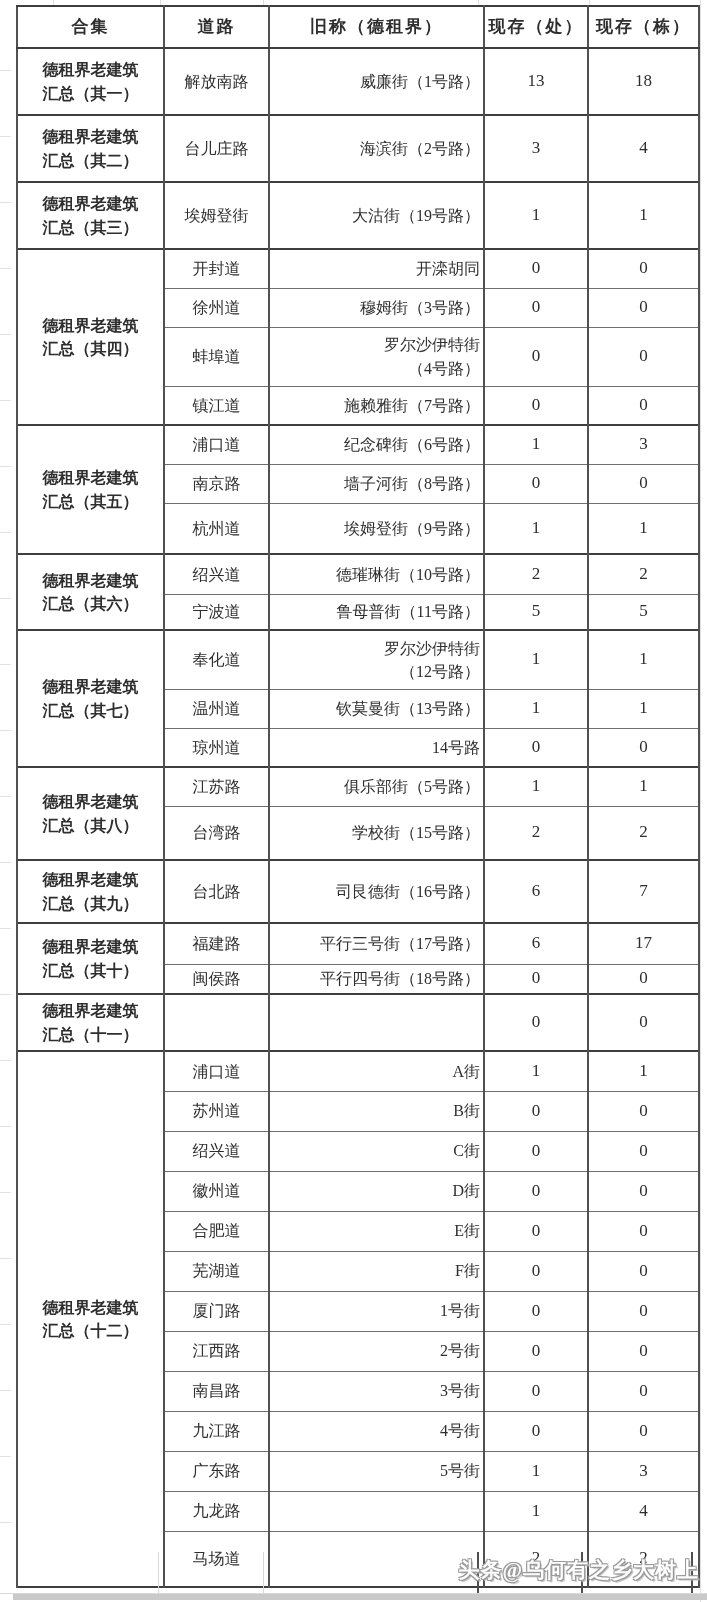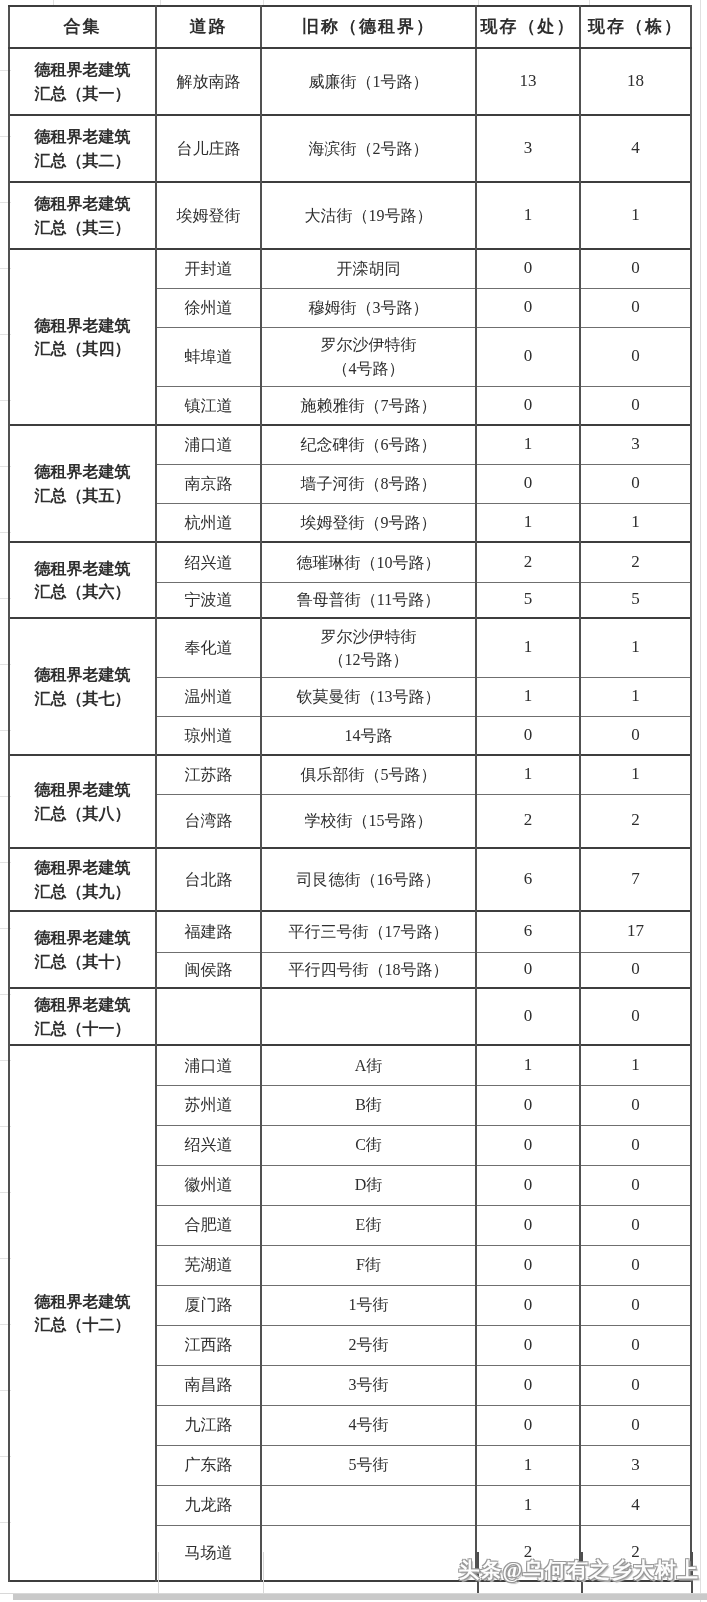--- a/index.html
+++ b/index.html
@@ -4,38 +4,38 @@
 <style>
   html,body { margin:0; padding:0; }
   body {
     width:707px; height:1602px; position:relative; overflow:hidden;
     background:#ffffff; color:#2e2e2e;
     font-family:"Liberation Serif","DejaVu Serif",serif;
   }
 
   
   table.sheet {
-    position:absolute; left:8px; top:5px; width:682px;
+    position:absolute; left:16px; top:5px; width:682px;
     border-collapse:collapse; table-layout:fixed;
     border:2px solid #3e3e3e;
   }
   .sheet th, .sheet td {
     border:1px solid #6f6f6f;
     border-left:2px solid #515151; border-right:2px solid #515151;
     text-align:center; vertical-align:middle;
     padding:1px 3px; font-size:16px; line-height:1.45;
     overflow:hidden;
   }
   .sheet thead th {
     font-weight:bold; font-size:17px; letter-spacing:2px;
     border-bottom:2px solid #3e3e3e; border-top:2px solid #3e3e3e;
   }
   tr.gs > td { border-top:2px solid #3e3e3e; }
   td.grp { white-space:pre-line;font-weight:bold; }
-  td.old { white-space:pre-line; }
+  td.old { white-space:pre-line;text-align:right; }
   td.num { font-size:17px; }
 
   
   .gl { position:absolute; background:#e0e0e0; }
   .left-strip {
     position:absolute; left:0; top:5px; width:11px; height:1547px;
     background:repeating-linear-gradient(to bottom,
       transparent 0px, transparent 65px, #e2e2e2 65px, #e2e2e2 66px);
   }
   .dv { position:absolute; width:2px; background:#4f4f4f; top:1552px; height:42px; }
@@ -143,21 +143,21 @@
       <td class="old">纪念碑街（6号路）</td>
       <td class="num">1</td>
       <td class="num">3</td>
     </tr>
     <tr style="height:39px">
       <td>南京路</td>
       <td class="old">墙子河街（8号路）</td>
       <td class="num">0</td>
       <td class="num">0</td>
     </tr>
-    <tr style="height:39px">
+    <tr style="height:51px">
       <td>杭州道</td>
       <td class="old">埃姆登街（9号路）</td>
       <td class="num">1</td>
       <td class="num">1</td>
     </tr>
 
     <tr class="gs" style="height:40px">
       <td class="grp" rowspan="2">德租界老建筑
 汇总（其六）</td>
       <td>绍兴道</td>
@@ -219,21 +219,21 @@
     </tr>
 
     <tr class="gs" style="height:41px">
       <td class="grp" rowspan="2">德租界老建筑
 汇总（其十）</td>
       <td>福建路</td>
       <td class="old">平行三号街（17号路）</td>
       <td class="num">6</td>
       <td class="num">17</td>
     </tr>
-    <tr style="height:36px">
+    <tr style="height:30px">
       <td>闽侯路</td>
       <td class="old">平行四号街（18号路）</td>
       <td class="num">0</td>
       <td class="num">0</td>
     </tr>
 
     <tr class="gs" style="height:57px">
       <td class="grp">德租界老建筑
 汇总（十一）</td>
       <td></td>

